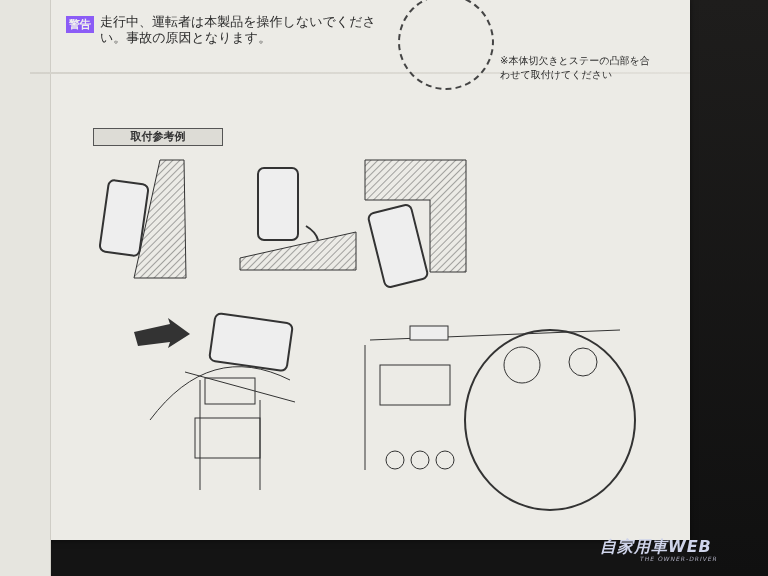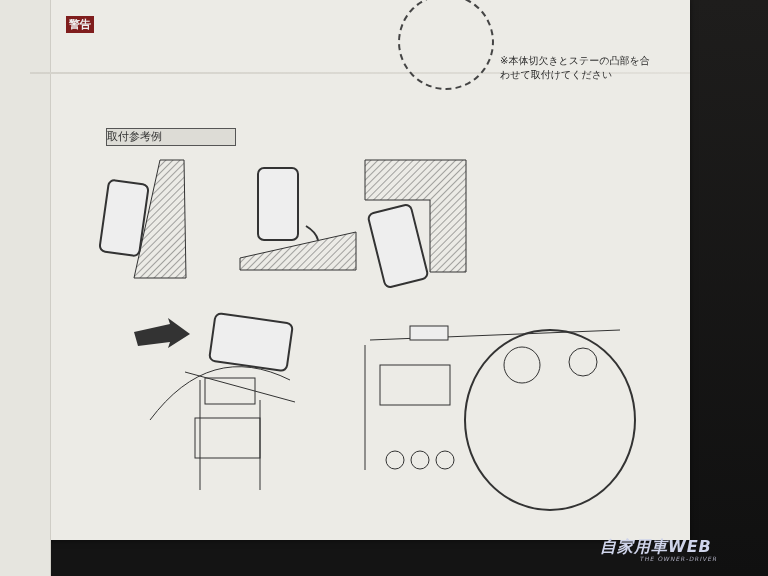--- a/index.html
+++ b/index.html
@@ -2,39 +2,40 @@
 <html><head>
 <meta charset="utf-8">
 <style>
   html,body{margin:0;padding:0;}
   body{width:768px;height:576px;position:relative;overflow:hidden;background:#141414;font-family:"DejaVu Sans",sans-serif;}
   .bg-right{position:absolute;left:690px;top:0;width:78px;height:576px;background:linear-gradient(180deg,#1e1d1c,#101010);}
   .paper{position:absolute;left:30px;top:0;width:660px;height:540px;background:#ecebe6;box-shadow:0 0 6px rgba(0,0,0,.5);transform:skewY(0deg);}
   .paper-left{position:absolute;left:0;top:0;width:50px;height:576px;background:#e6e5df;border-right:1px solid #cfcdc6;}
   .fold{position:absolute;left:30px;top:72px;width:660px;height:2px;background:linear-gradient(90deg,#d4d2cb,#e2e0da);}
   .warn{position:absolute;left:66px;top:14px;display:flex;align-items:flex-start;gap:6px;}
-  .warn-badge{background:#7f1d1d;color:#eee;font-size:11px;font-weight:bold;padding:1px 3px;margin-top:2px;}
+  .warn-badge{background:#8b5cf6;color:#eee;font-size:11px;font-weight:bold;padding:1px 3px;margin-top:2px;}
   .warn-text{font-size:13px;color:#2a2a2a;line-height:16px;width:280px;}
   .note{position:absolute;left:500px;top:36px;font-size:10px;color:#2a2a2a;line-height:14px;width:150px;margin-top:18px;}
   .circle{position:absolute;left:398px;top:-6px;width:92px;height:92px;border:2px dashed #444;border-radius:50%;}
-  .label-box{position:absolute;left:106px;top:128px;width:128px;height:16px;border:1px solid #555;background:#dddcd6;text-align:left;font-size:11px;font-weight:normal;color:#333;line-height:16px;}
+  .label-box{position:absolute;left:93px;top:128px;width:128px;height:16px;border:1px solid #555;background:#dddcd6;text-align:center;font-size:11px;font-weight:bold;color:#333;line-height:16px;}
   svg{position:absolute;left:0;top:0;}
   .logo{position:absolute;left:600px;top:537px;color:#cfd4ea;font-size:16px;font-weight:bold;font-style:italic;letter-spacing:1px;}
   .logo-sub{position:absolute;left:640px;top:555px;color:#aab;font-size:6px;font-style:italic;letter-spacing:1px;}
 </style>
 </head>
 <body>
 
 <div class="bg-right"></div>
 <div class="paper"></div>
 <div class="paper-left"></div>
 <div class="fold"></div>
 
 <div class="warn">
   <span class="warn-badge">警告</span>
+  <span class="warn-text">走行中、運転者は本製品を操作しないでください。事故の原因となります。</span>
 </div>
 
 <div class="circle"></div>
 <div class="note">※本体切欠きとステーの凸部を合わせて取付けてください</div>
 
 <div class="label-box">取付参考例</div>
 
 <svg width="768" height="576">
   <defs>
     <pattern id="hatch" width="5" height="5" patternUnits="userSpaceOnUse" patternTransform="rotate(45)">

